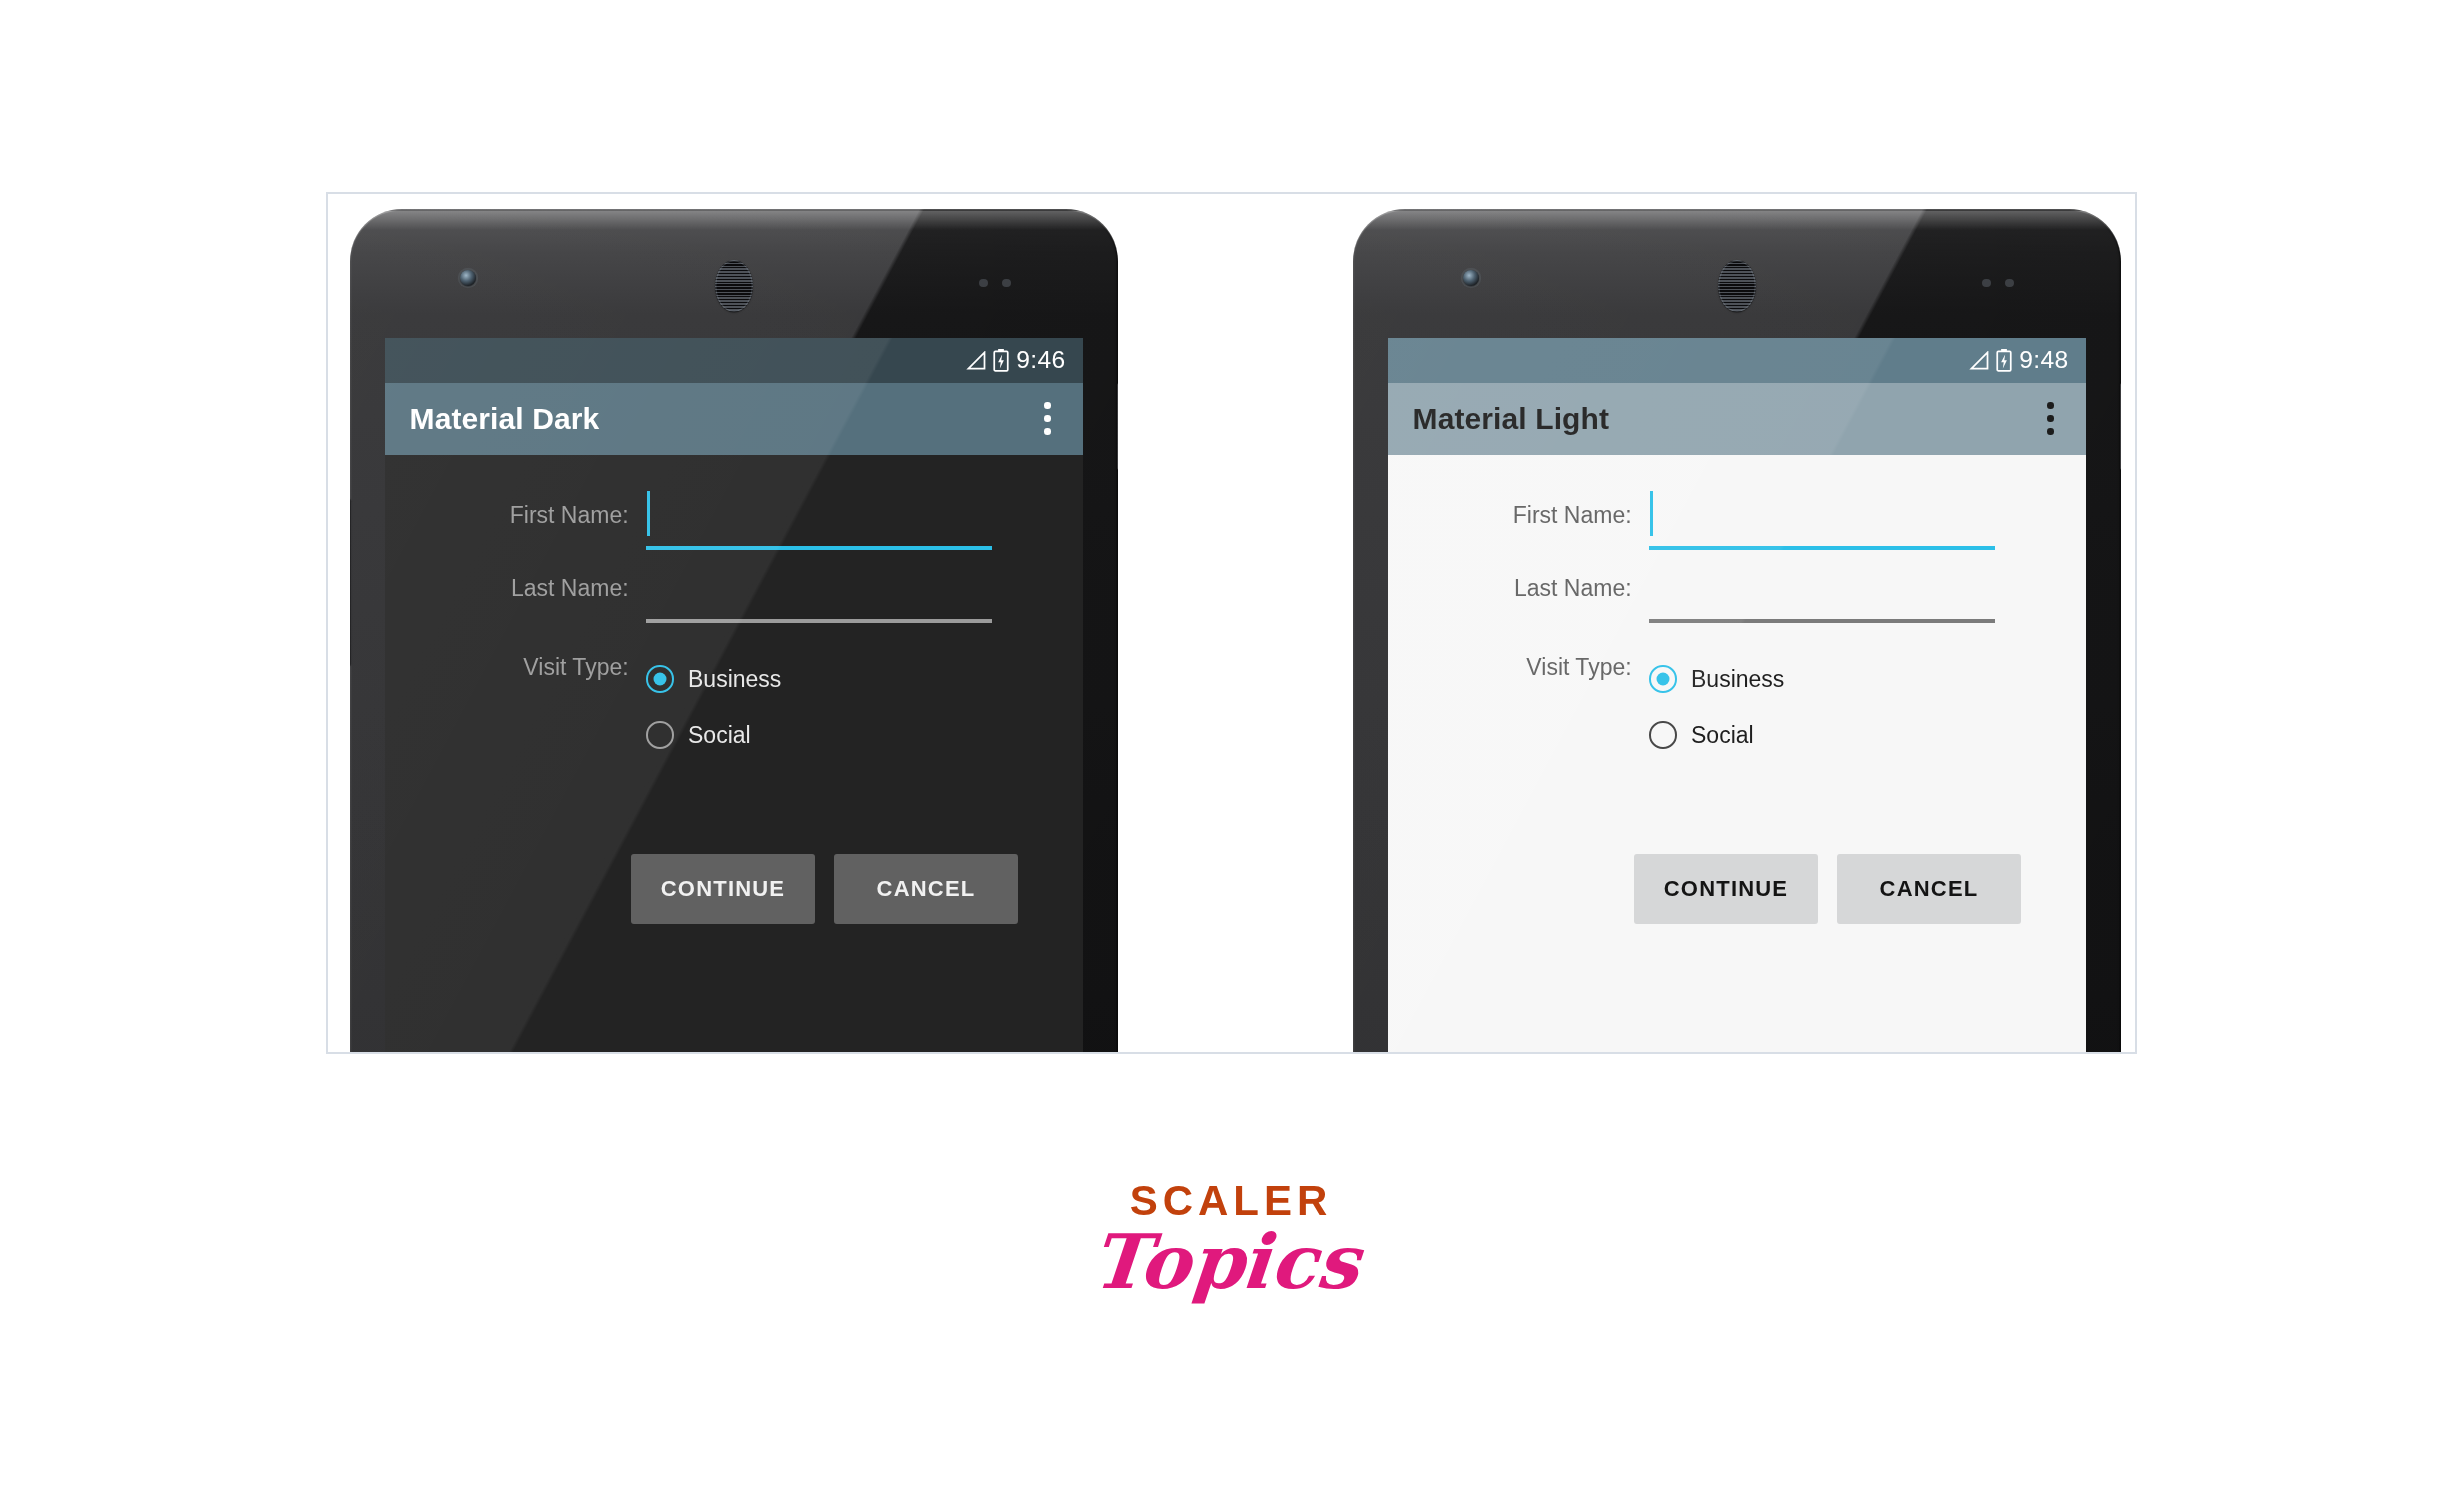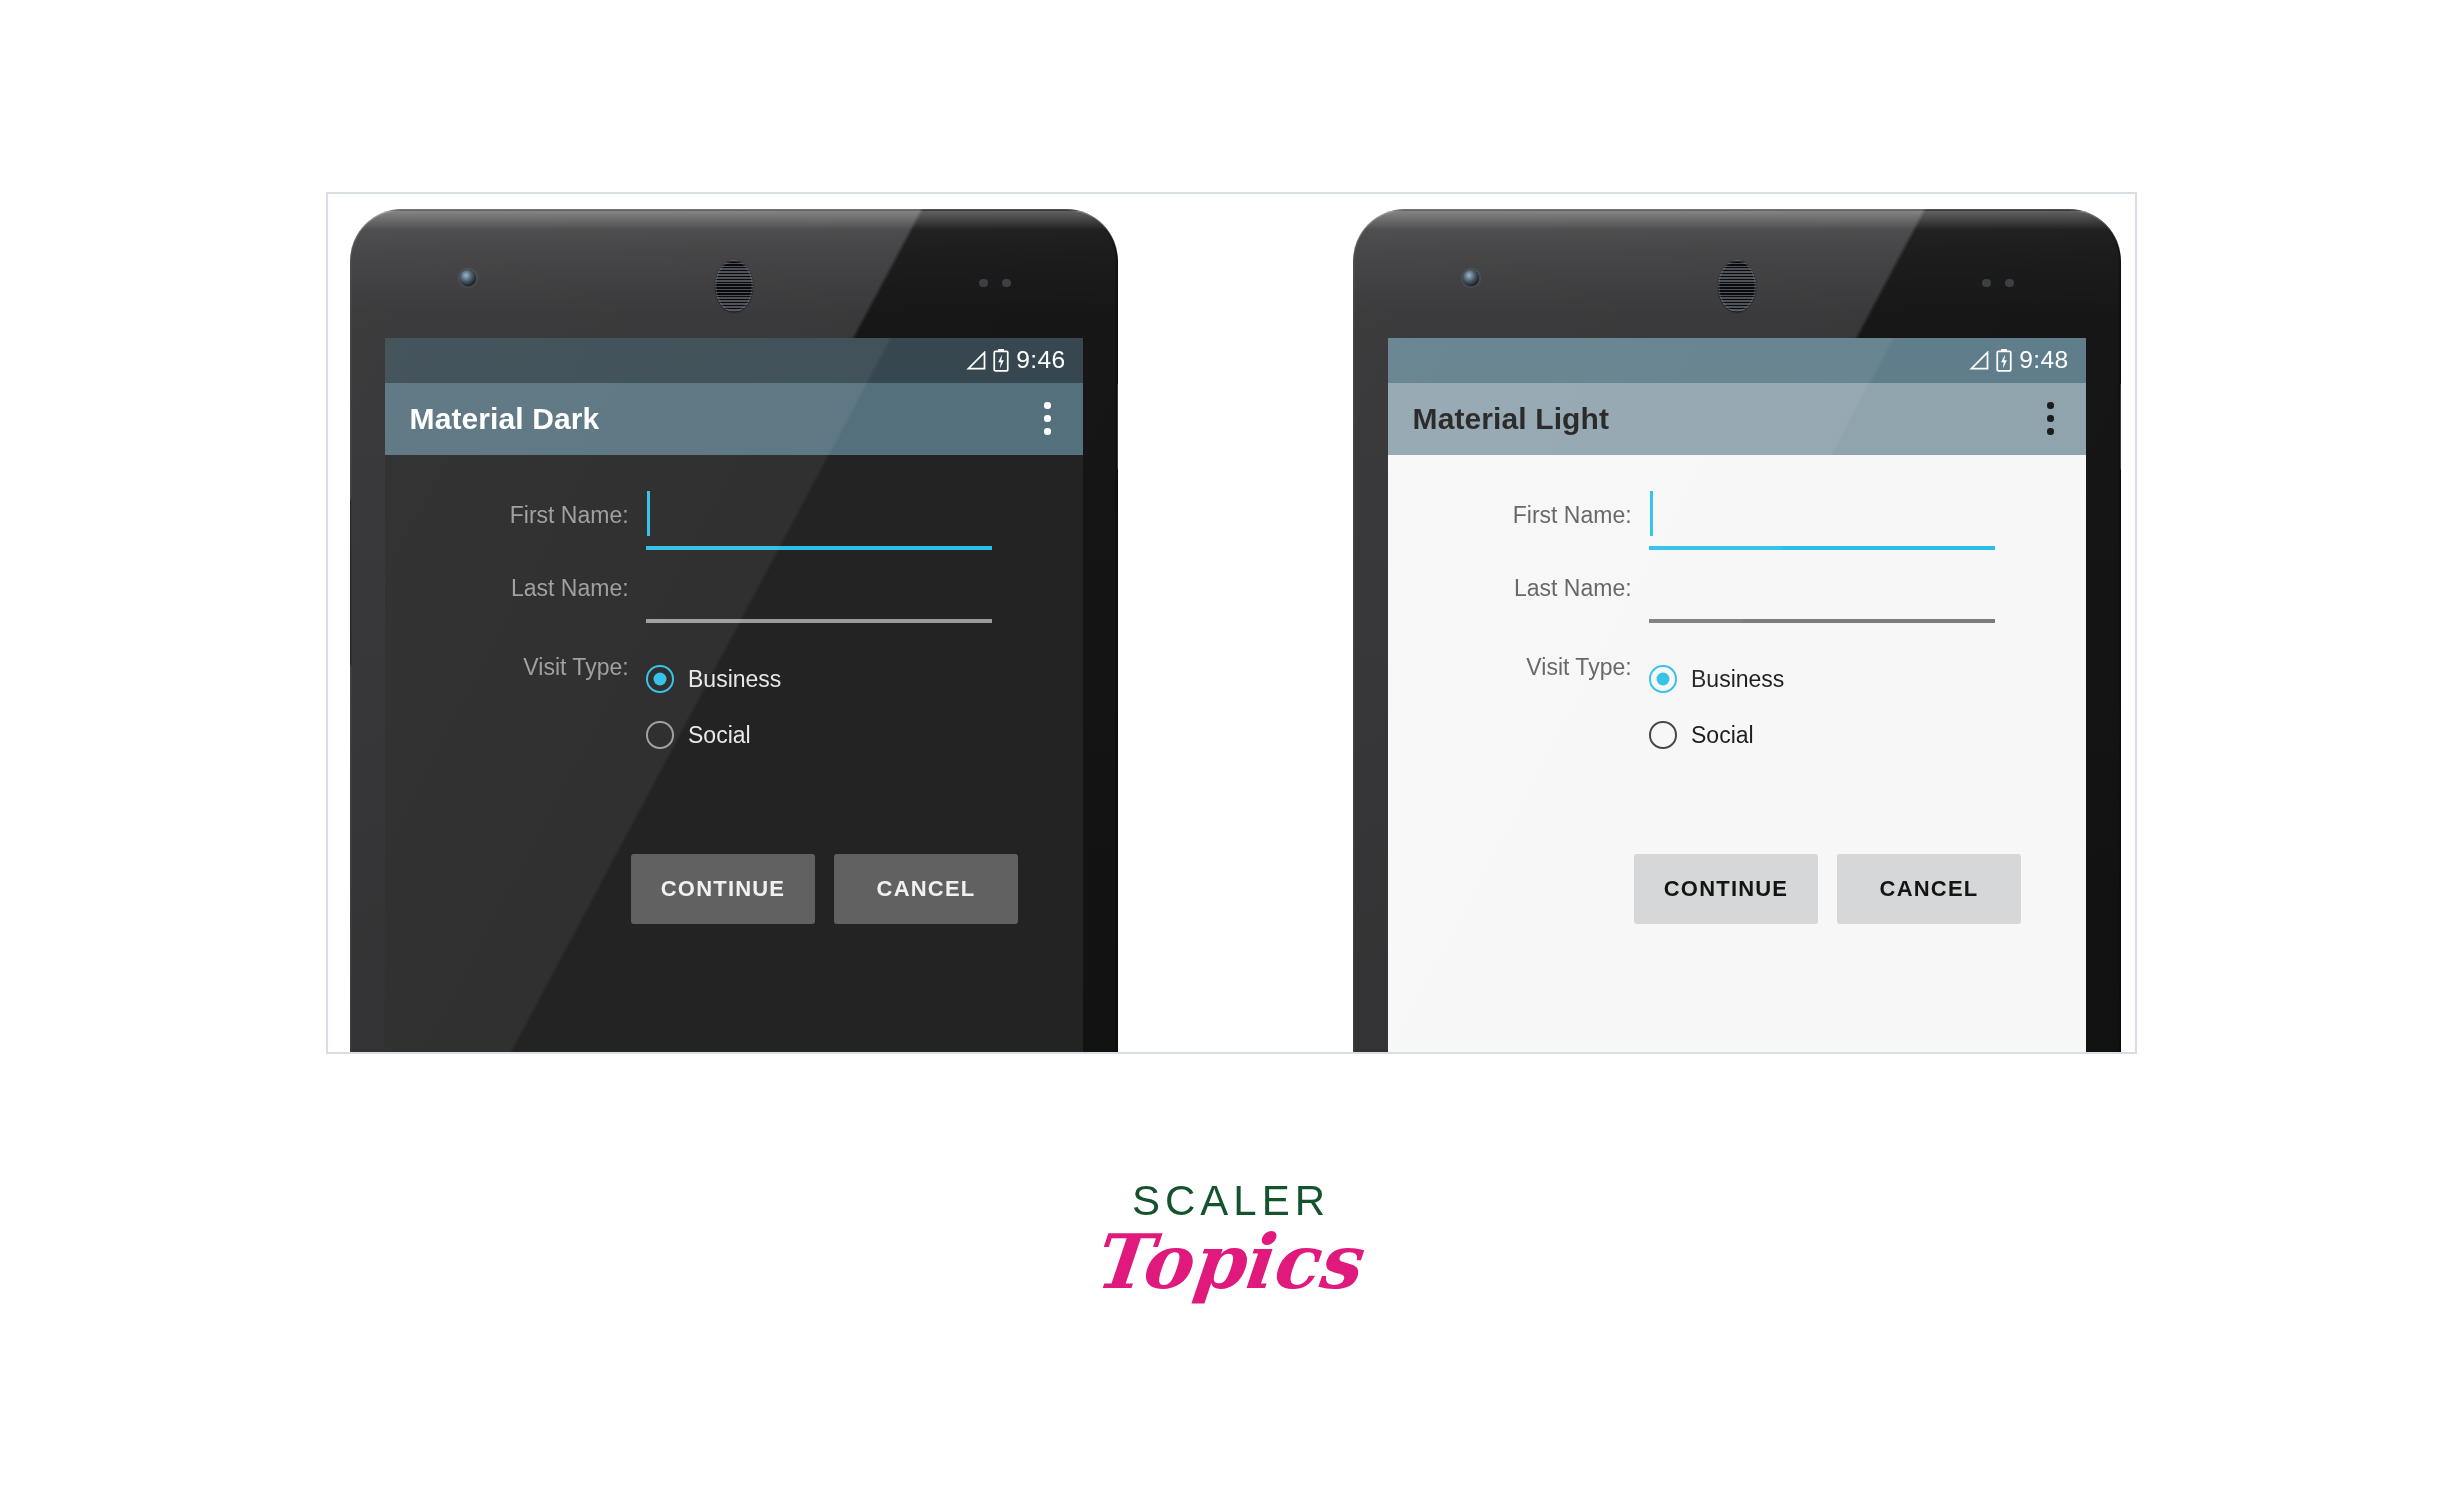--- a/index.html
+++ b/index.html
@@ -306,23 +306,23 @@
   .brand {
     position: absolute;
     left: 0; right: 0;
     top: 1180px;
     display: flex;
     flex-direction: column;
     align-items: center;
   }
   .brand-scaler {
     font-size: 42px;
-    font-weight: 400;
+    font-weight: 700;
     letter-spacing: 5px;
-    color: #14532d;
+    color: #c2410c;
     line-height: 1;
     text-align: center;
   }
   .brand-topics {
     margin-top: 1.4px;
     font-family: "DejaVu Serif", serif;
     font-style: italic;
     font-size: 75px;
     font-weight: 700;
     color: #e0197d;

